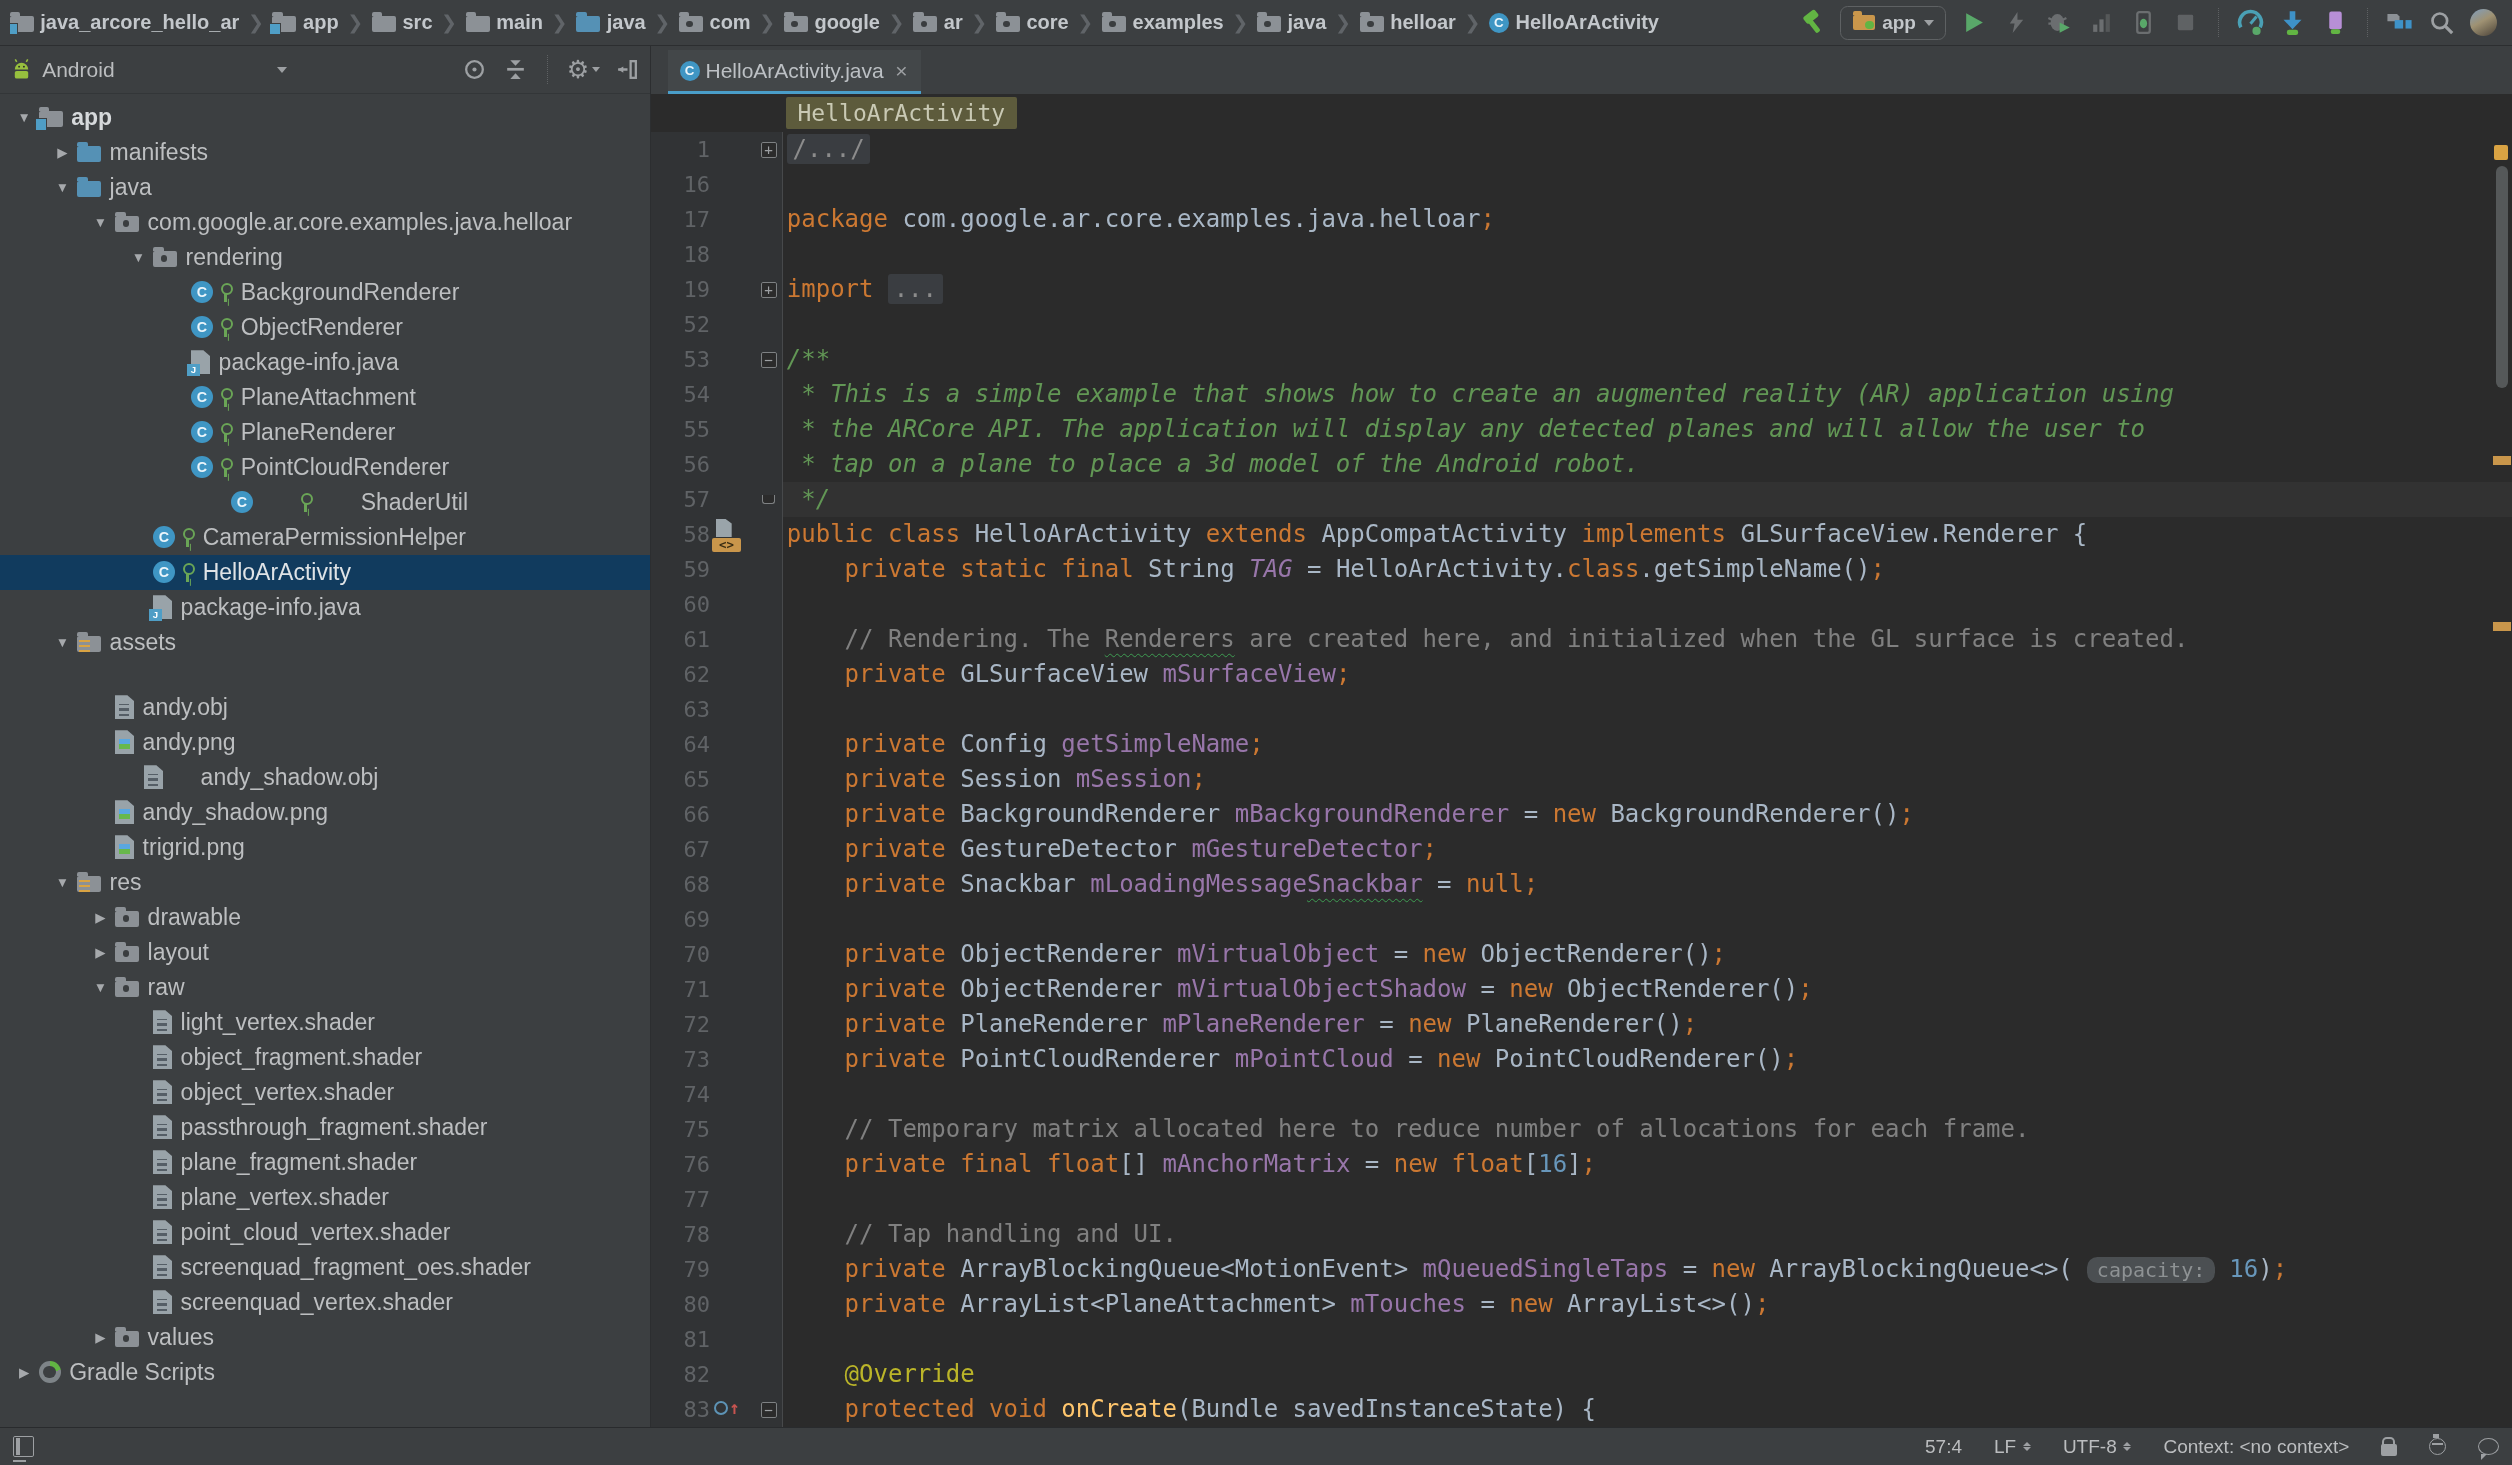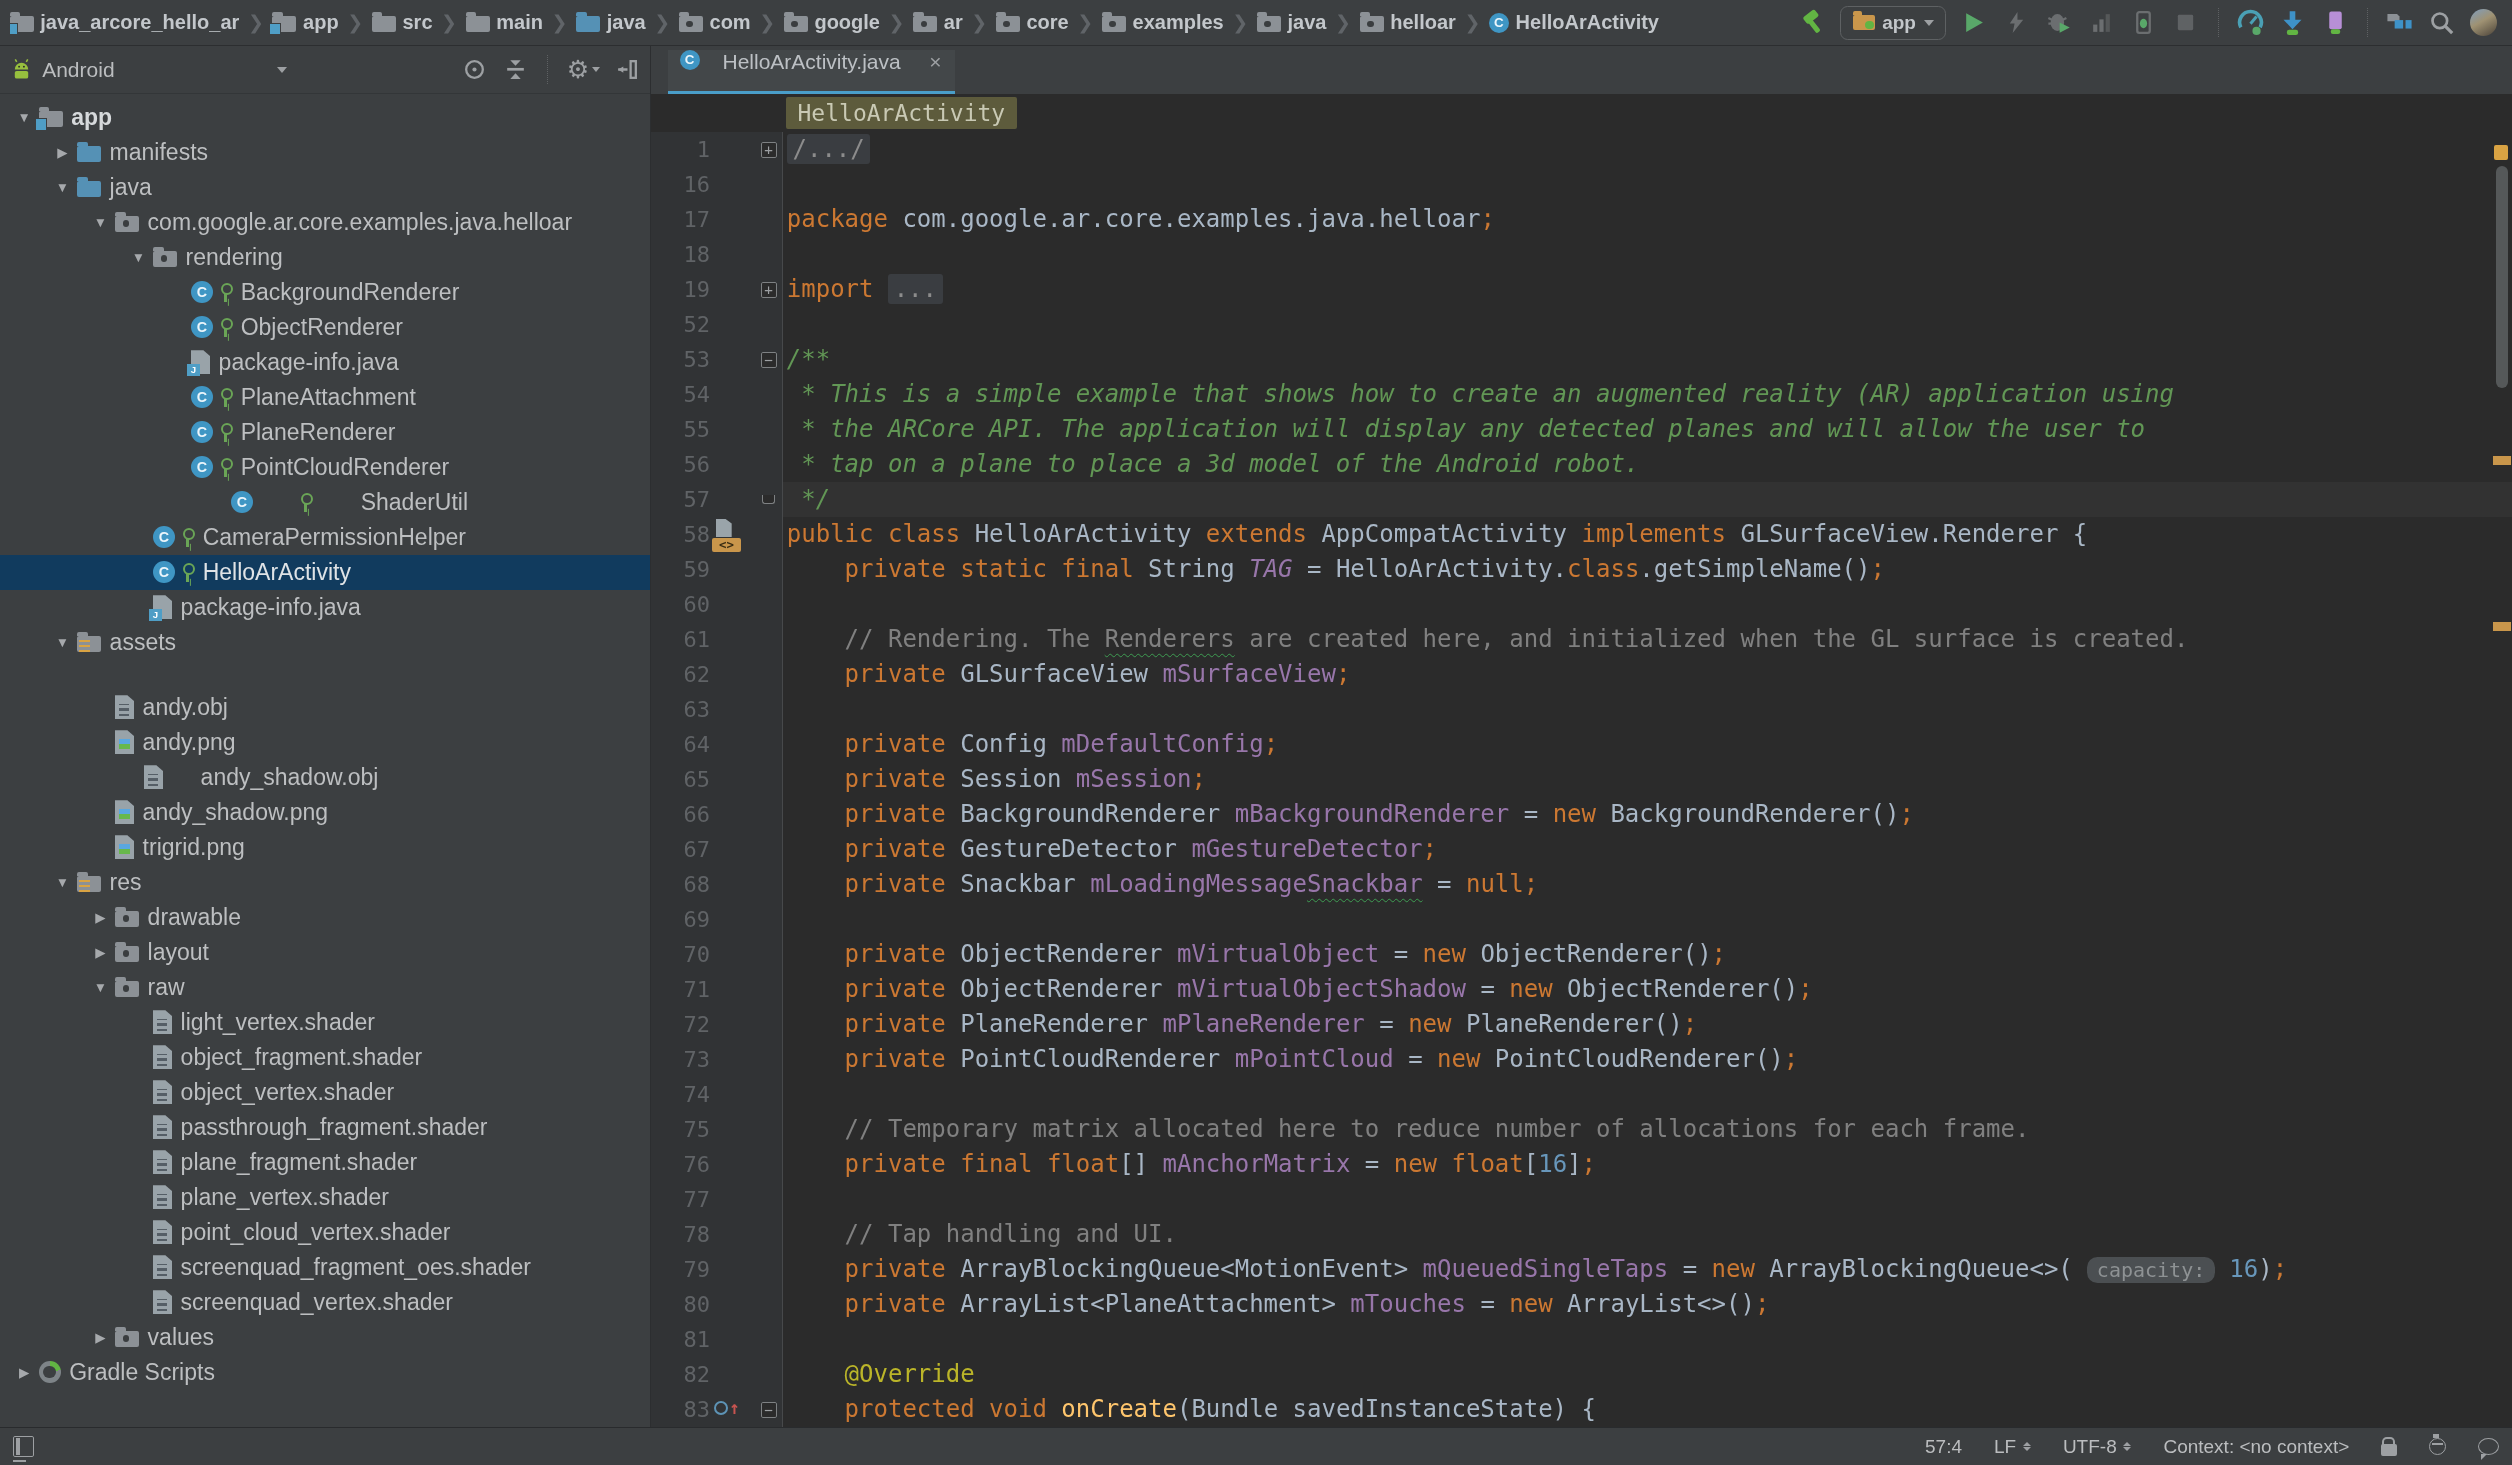--- a/index.html
+++ b/index.html
@@ -64,21 +64,21 @@
       background:repeating-linear-gradient(0deg,#555e66 0 2.4px,transparent 2.4px 5.3px); }
   .img { width:19px; height:24px; background:#99a3a9; clip-path:polygon(0 0,65% 0,100% 24%,100% 100%,0 100%); }
   .img::after { content:""; position:absolute; left:3.8px; top:8.6px; width:11.5px; height:10.5px;
       background:linear-gradient(180deg,#5aa7e0 0 48%,#67b84c 48% 100%); }
   .gradle { width:22px; height:22px; border-radius:50%; background:conic-gradient(#62b543 0 22%,#7e8488 22% 100%); }
   .gradle::after { content:""; position:absolute; inset:4.8px; border-radius:50%; background:#3c3f41; }
 
   
   .editor { flex:1; display:flex; flex-direction:column; background:#2b2b2b; min-width:0; }
   .tabbar { height:48px; background:#3c3f41; display:flex; align-items:flex-end; padding-left:17px; }
-  .tab { display:flex; gap:23px; height:44px; padding:0 13.4px 0 11.5px; background:#434749;
+  .tab { display:flex; align-items:center; gap:6px; height:44px; padding:0 13.4px 0 11.5px; background:#434749;
          border-bottom:3.8px solid #4a9ec9; color:#bcc0c4; font-size:21px; }
   .tab .close { color:#9da0a3; font-size:21px; margin-left:5.7px; cursor:pointer; }
   .bcrow { height:38px; background:#2b2b2b; display:flex; align-items:center; padding-left:135px; }
   .bcpill { background:#5d5b3c; color:#c9c9b4; font-family:"DejaVu Sans Mono",monospace; font-size:23px;
             padding:2.9px 11.5px; border-radius:1.9px; }
 
   .codearea { flex:1; position:relative; overflow:hidden; font-family:"DejaVu Sans Mono",monospace; }
   .cline { display:flex; height:35px; align-items:stretch; }
   .cline.caret .ctext { background:#323232; }
   .gutter { flex:none; width:132px; background:#313335; border-right:1px solid #47494b; display:flex; align-items:center; }
@@ -691,21 +691,21 @@
               <span class="gfold"></span>
             </div>
             <div class="ctext"></div>
           </div>
           <div class="cline">
             <div class="gutter">
               <span class="lnum">64</span>
               <span class="gico"></span>
               <span class="gfold"></span>
             </div>
-            <div class="ctext"><span class="tok pl">    </span><span class="tok kw">private </span><span class="tok pl">Config </span><span class="tok fld">mDefaultConfig</span><span class="tok kw">;</span></div>
+            <div class="ctext"><span class="tok pl">    </span><span class="tok kw">private </span><span class="tok pl">Config </span><span class="tok fld">getSimpleName</span><span class="tok kw">;</span></div>
           </div>
           <div class="cline">
             <div class="gutter">
               <span class="lnum">65</span>
               <span class="gico"></span>
               <span class="gfold"></span>
             </div>
             <div class="ctext"><span class="tok pl">    </span><span class="tok kw">private </span><span class="tok pl">Session </span><span class="tok fld">mSession</span><span class="tok kw">;</span></div>
           </div>
           <div class="cline">

